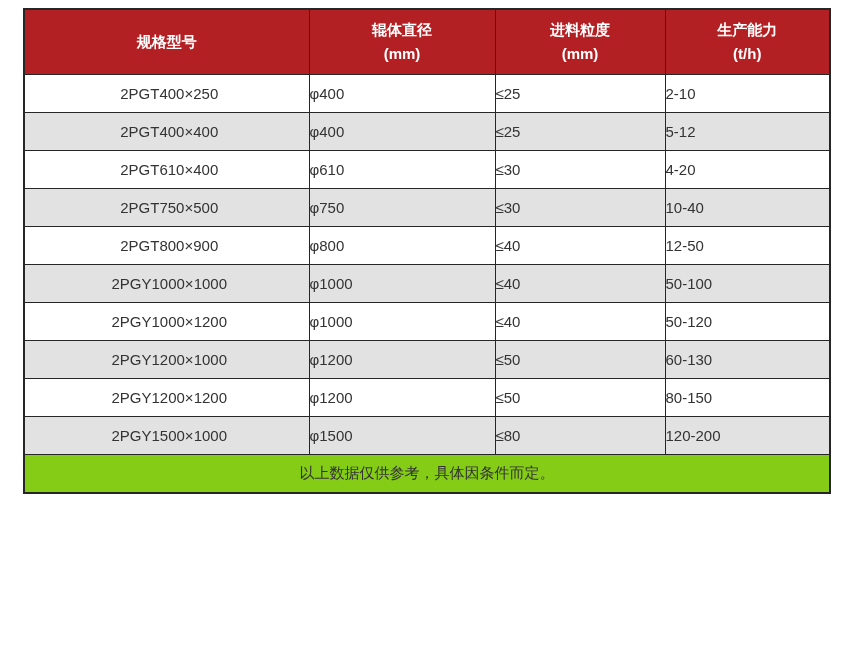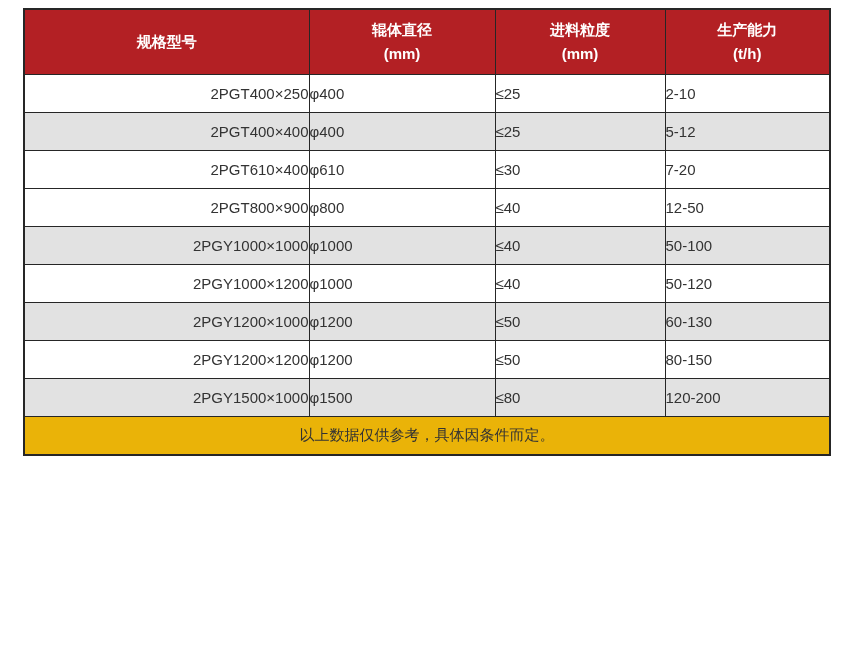--- a/index.html
+++ b/index.html
@@ -46,28 +46,28 @@
   tbody td{
     height:38px;
     font-size:15px;
     color:var(--text-color);
     background:var(--row-bg);
     text-align:left;
     vertical-align:middle;
   }
   tbody tr.alt td{background:var(--alt-row-bg);}
   tbody td.col-model{
-    text-align:right;
+    text-align:center;
     padding-left:5px;
   }
   tfoot td{
     height:39px;
     font-size:15px;
     color:var(--text-color);
-    background:#eab308;
+    background:#84cc16;
     text-align:center;
     vertical-align:middle;
   }
 </style>
 </head>
 <body>
 
 <div class="page">
   <table class="spec">
     <colgroup>
@@ -106,21 +106,27 @@
         <tr class="alt">
           <td class="col-model">2PGT400×400</td>
           <td class="col-diameter">φ400</td>
           <td class="col-feed">≤25</td>
           <td class="col-capacity">5-12</td>
         </tr>
         <tr>
           <td class="col-model">2PGT610×400</td>
           <td class="col-diameter">φ610</td>
           <td class="col-feed">≤30</td>
-          <td class="col-capacity">7-20</td>
+          <td class="col-capacity">4-20</td>
+        </tr>
+        <tr class="alt">
+          <td class="col-model">2PGT750×500</td>
+          <td class="col-diameter">φ750</td>
+          <td class="col-feed">≤30</td>
+          <td class="col-capacity">10-40</td>
         </tr>
         <tr>
           <td class="col-model">2PGT800×900</td>
           <td class="col-diameter">φ800</td>
           <td class="col-feed">≤40</td>
           <td class="col-capacity">12-50</td>
         </tr>
         <tr class="alt">
           <td class="col-model">2PGY1000×1000</td>
           <td class="col-diameter">φ1000</td>

